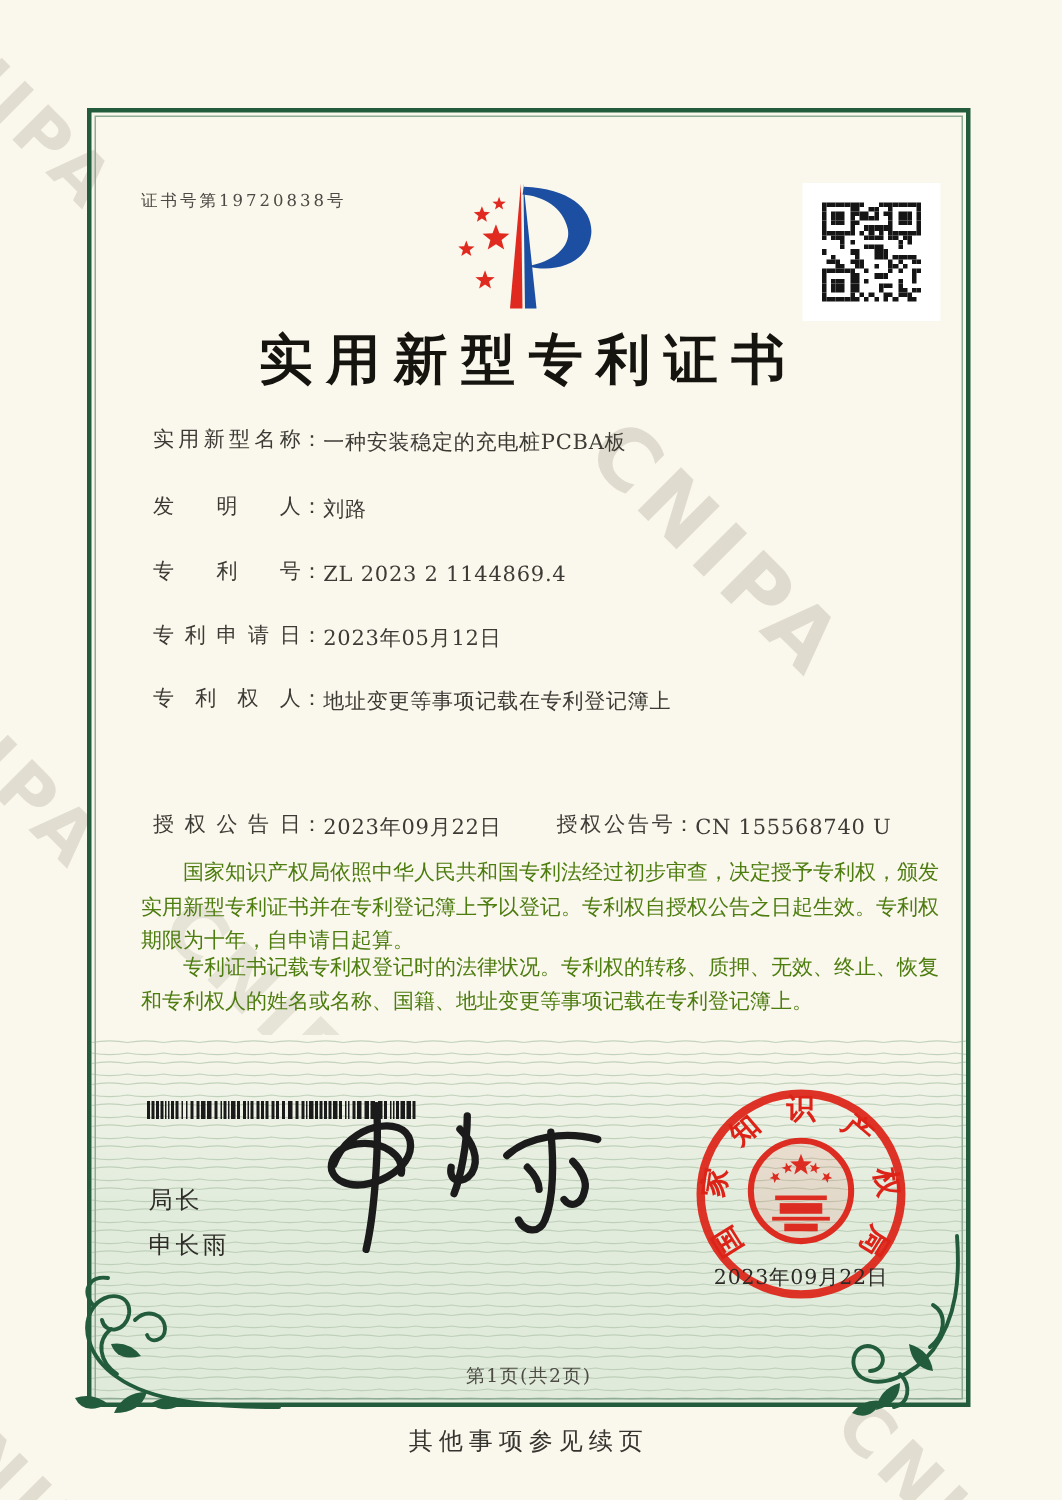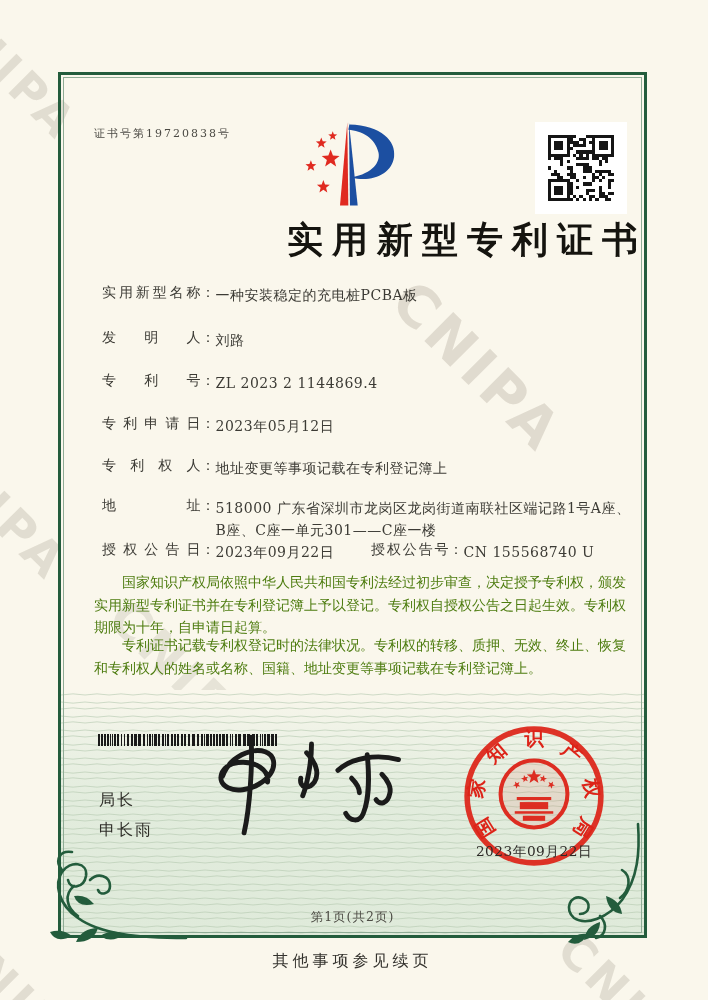--- a/index.html
+++ b/index.html
@@ -16,21 +16,21 @@
   .band{position:absolute;left:61px;top:690px;width:583px;height:247px;
         background:linear-gradient(#faf7ec 0%,#eef2e6 18%,#e2ecdd 45%,#dfeada 100%);}
   .band svg{position:absolute;left:0;top:0;}
   
   .cert-no{position:absolute;left:94px;top:126px;font-size:11px;letter-spacing:2px;color:#4a4943;}
   .logo{position:absolute;left:298px;top:112px;}
   .qr-wrap{position:absolute;left:535px;top:122px;width:92px;height:92px;background:#fff;
            display:flex;align-items:center;justify-content:center;}
   #qr-grid{display:grid;grid-template-columns:repeat(21,3.2px);grid-auto-rows:3.2px;}
   .qm{width:3.2px;height:3.2px;} .qm.on{background:#151515;}
-  .title{position:absolute;left:58px;top:216px;width:589px;text-align:right;
+  .title{position:absolute;left:58px;top:216px;width:589px;text-align:center;
          font-size:36px;font-weight:bold;letter-spacing:9px;color:#15140f;}
   
   .row{position:absolute;left:102px;width:534px;font-size:14px;letter-spacing:.5px;color:#3c3b35;}
   .lbl{display:inline-block;width:99px;text-align:justify;text-align-last:justify;vertical-align:top;}
   .colon{display:inline-block;vertical-align:top;}
   .val{display:inline-block;vertical-align:top;max-width:415px;line-height:22px;}
   .pair2{position:absolute;left:269px;top:0;}
   .pair2 .lbl{width:78px;}
   
   .para{position:absolute;left:94px;width:532px;font-size:14px;line-height:22.5px;
@@ -577,23 +577,20 @@
   </div>
   <div class="row" style="top:372px">
     <span class="lbl">专利号</span><span class="colon">：</span><span class="val">ZL 2023 2 1144869.4</span>
   </div>
   <div class="row" style="top:415px">
     <span class="lbl">专利申请日</span><span class="colon">：</span><span class="val">2023年05月12日</span>
   </div>
   <div class="row" style="top:457px">
     <span class="lbl">专利权人</span><span class="colon">：</span><span class="val">地址变更等事项记载在专利登记簿上</span>
   </div>
-  <div class="row" style="top:497px">
-    <span class="lbl">地址</span><span class="colon">：</span><span class="val">518000 广东省深圳市龙岗区龙岗街道南联社区端记路1号A座、B座、C座一单元301——C座一楼</span>
-  </div>
   <div class="row" style="top:541px">
     <span class="lbl">授权公告日</span><span class="colon">：</span><span class="val">2023年09月22日</span>
     <span class="pair2">
       <span class="lbl">授权公告号</span><span class="colon">：</span><span class="val">CN 155568740 U</span>
     </span>
   </div>
 
   <div class="para" style="top:571px">国家知识产权局依照中华人民共和国专利法经过初步审查，决定授予专利权，颁发实用新型专利证书并在专利登记簿上予以登记。专利权自授权公告之日起生效。专利权期限为十年，自申请日起算。</div>
   <div class="para" style="top:634px">专利证书记载专利权登记时的法律状况。专利权的转移、质押、无效、终止、恢复和专利权人的姓名或名称、国籍、地址变更等事项记载在专利登记簿上。</div>
 

